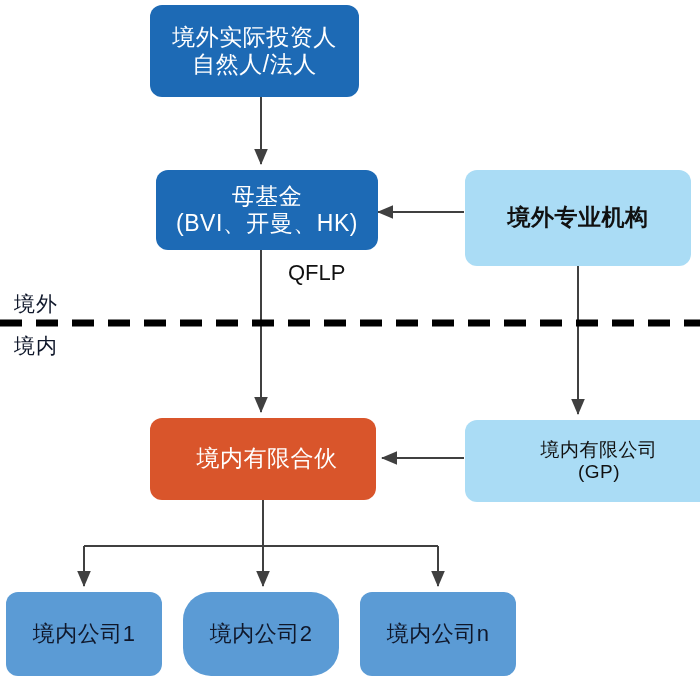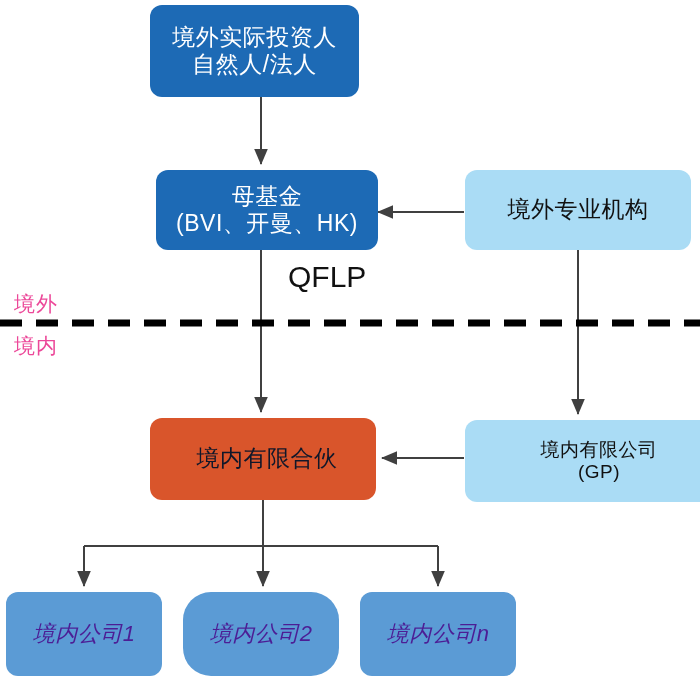--- a/index.html
+++ b/index.html
@@ -32,59 +32,58 @@
   .node span {
     display: block;
     width: 100%;
   }
   .n-dark {
     background: #1d6ab5;
     color: #ffffff;
   }
   .n-mid {
     background: #5b9bd5;
-    color: #4c1d95;
-    font-style: italic;
+    color: #0f172a;
   }
   .n-light {
     background: #aadcf5;
     color: #111111;
   }
   .n-orange {
     background: #d9552b;
-    color: #0f172a;
+    color: #ffffff;
     padding-left: 8px;
   }
 
   
   #node-offshore-investor { left: 150px; top: 5px;   width: 209px; height: 92px;  font-size: 23px; }
   #node-parent-fund       { left: 156px; top: 170px; width: 222px; height: 80px;  font-size: 23px; }
-  #node-offshore-inst     { left: 465px; top: 170px; width: 226px; height: 80px;  font-size: 23px; }
+  #node-offshore-inst     { left: 465px; top: 170px; width: 226px; height: 96px;  font-size: 23px; font-weight: bold; }
   #node-domestic-lp       { left: 150px; top: 418px; width: 226px; height: 82px;  font-size: 23px; }
   #node-domestic-gp       { left: 465px; top: 420px; width: 268px; height: 82px;  font-size: 19px; }
   #node-company-1         { left: 6px;   top: 592px; width: 156px; height: 84px;  font-size: 22px; }
   #node-company-2         { left: 183px; top: 592px; width: 156px; height: 84px;  font-size: 22px; border-radius: 28px; }
   #node-company-n         { left: 360px; top: 592px; width: 156px; height: 84px;  font-size: 22px; }
 
   
   .boundary-label {
     position: absolute;
     font-size: 21px;
-    color: #ec4899;
+    color: #0f172a;
     z-index: 4;
     letter-spacing: 1px;
     text-align: center;
   }
   #label-offshore { left: 14px; top: 290px; }
   #label-onshore  { left: 14px; top: 332px; }
   #label-qflp {
     position: absolute;
     left: 288px;
     top: 260px;
-    font-size: 30px;
+    font-size: 22px;
     color: #111111;
     z-index: 4;
   }
 
   svg#wires {
     position: absolute;
     left: 0;
     top: 0;
     width: 700px;
     height: 684px;

